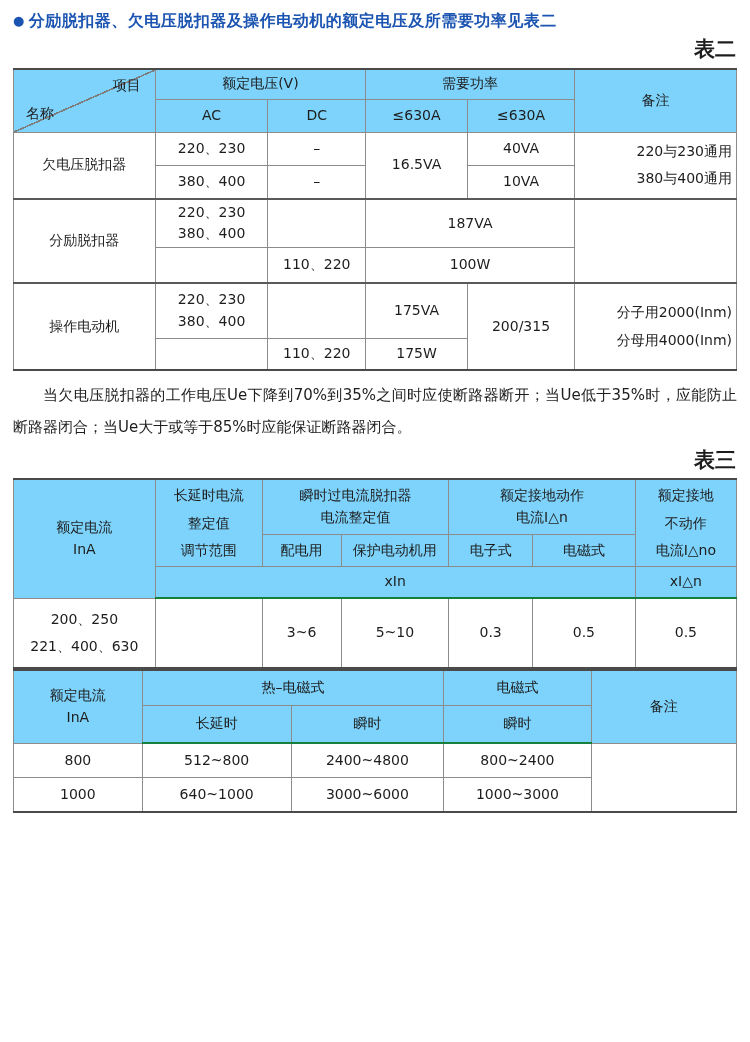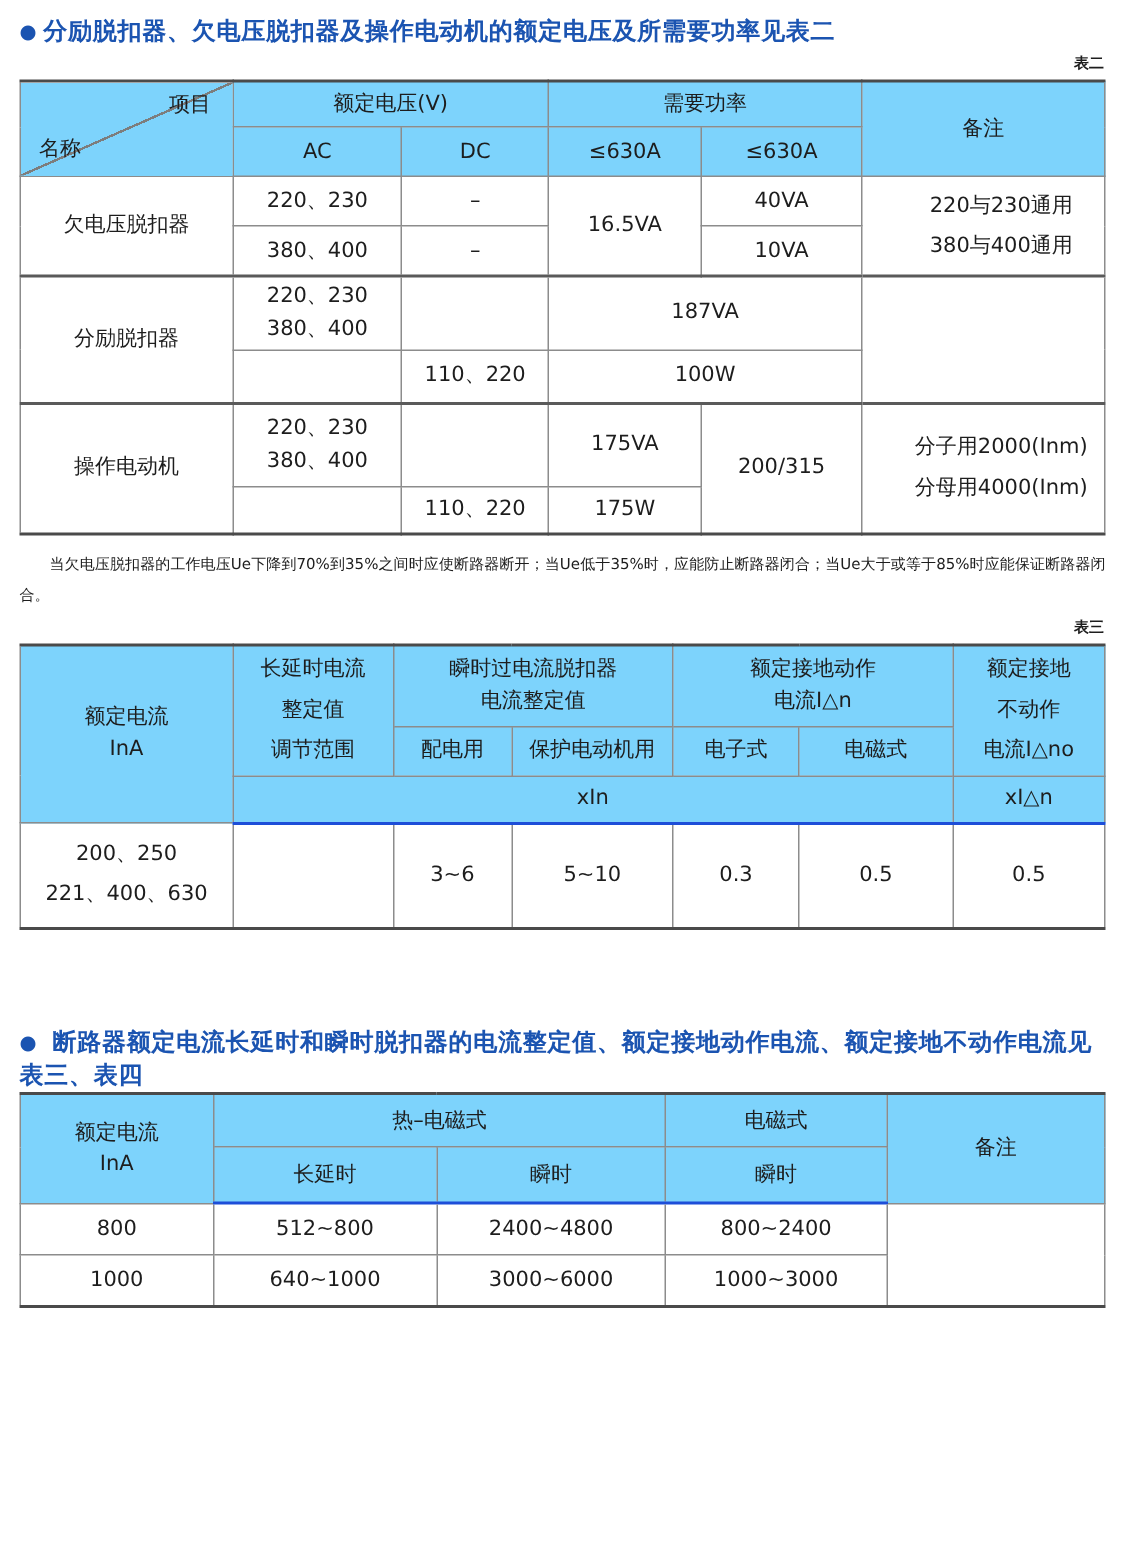--- a/index.html
+++ b/index.html
@@ -8,44 +8,44 @@
     padding:10px 13px 6px 13px;
     font-family:"DejaVu Sans",sans-serif;
     color:#1d1d1d;overflow:hidden;background:#fff;
   }
   .bullet-title{
     color:#1b54b1;font-weight:bold;font-size:16px;line-height:1.4;
     letter-spacing:0.5px;
   }
   .bullet{font-size:13px;margin-right:4px;vertical-align:1px;}
   .tbl-label{
-    text-align:right;font-weight:bold;font-size:10px;
+    text-align:right;font-weight:bold;font-size:21px;
     margin:4px 1px 4px 0;line-height:1.3;
   }
   table{
     width:100%;border-collapse:collapse;table-layout:fixed;
     font-size:14px;text-align:center;
     border:1px solid #8c8c8c;
     border-top:2px solid #4a4a4a;border-bottom:2px solid #4a4a4a;
   }
   td{border:1px solid #8c8c8c;padding:2px 4px;vertical-align:middle;line-height:1.55;}
   .hd{background:#7dd3fc;}
   tr.grp > td{border-top:2px solid #5a5a5a;}
-  tr.thick-bottom > td{border-bottom:2px solid #1d4ed8;}
-  .left{text-align:center;padding-left:28px;}
+  tr.thick-bottom > td{border-bottom:2px solid #15803d;}
+  .left{text-align:right;padding-left:28px;}
   .lh2{line-height:1.95;}
   
   .diag{position:relative;padding:0;}
   .diag .d-line{position:absolute;inset:0;
     background:linear-gradient(to bottom right,
       transparent calc(50% - 0.8px), #7d7d7d calc(50% - 0.8px),
       #7d7d7d calc(50% + 0.8px), transparent calc(50% + 0.8px));}
   .diag .d-top{position:absolute;top:5px;right:14px;}
   .diag .d-bot{position:absolute;bottom:7px;left:12px;}
-  .para{font-size:10px;line-height:2.1;text-indent:2em;text-align:justify;margin:0;}
+  .para{font-size:15px;line-height:2.1;text-indent:2em;text-align:justify;margin:0;}
   .para-block{margin-top:9px;}
   .gap2{margin-top:24px;}
   .gap3{margin-top:64px;}
   .remark-cell{line-height:2.15;text-align:left;padding:0 6px 0 12px;}
   
   .h25 td{height:25px;} .h28 td{height:28px;} .h42 td{height:42px;}
   .h30 td{height:30px;} .h50 td{height:50px;} .h26 td{height:26px;}
   .h48 td{height:48px;} .h27 td{height:27px;} .h64 td{height:64px;}
   .h29 td{height:29px;} .h32 td{height:32px;}
 </style>
@@ -200,23 +200,20 @@
       <td></td>
       <td>3~6</td>
       <td>5~10</td>
       <td>0.3</td>
       <td>0.5</td>
       <td>0.5</td>
     </tr>
   </tbody>
     </table>
 
-  <div class="bullet-title gap3">
-    <span class="bullet">●</span> <span>断路器额定电流长延时和瞬时脱扣器的电流整定值、额定接地动作电流、额定接地不动作电流见表三、表四</span>
-  </div>
 
   <table>
     <colgroup>
       <col style="width:17.8%">
         <col style="width:20.6%">
         <col style="width:21.1%">
       <col style="width:20.4%">
         <col style="width:20.1%">
     </colgroup>
     <tbody>

